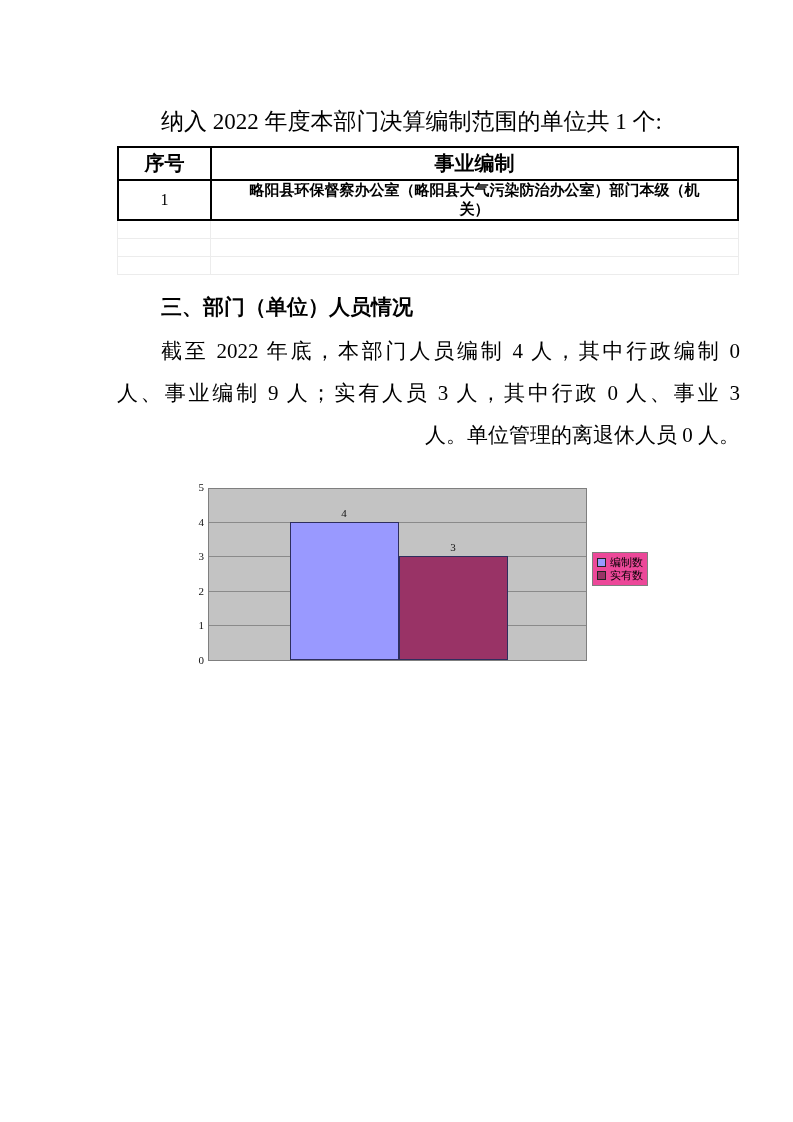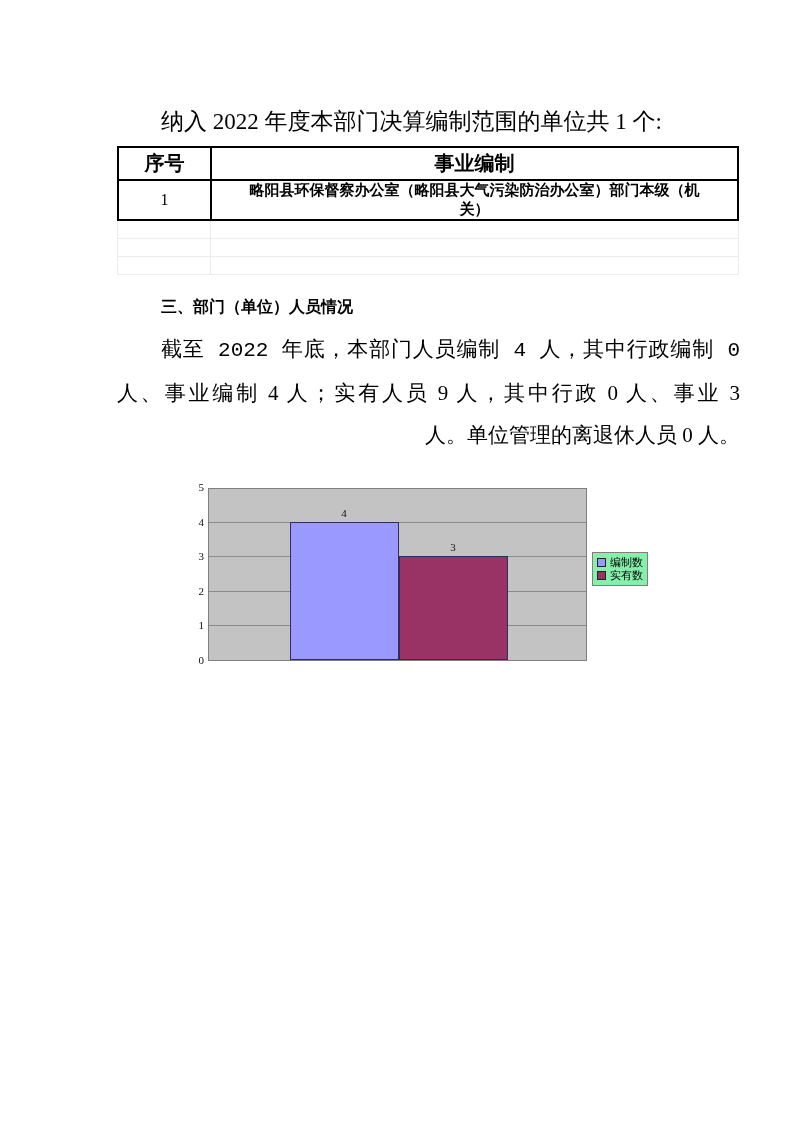--- a/index.html
+++ b/index.html
@@ -35,39 +35,39 @@
     border-left:1px solid #ececec; border-right:1px solid #ececec;
   }
   .erow { display:flex; height:18px; border-bottom:1px solid #ececec; }
   .ecell1 { width:93px; border-right:1px solid #ececec; flex:none; }
   .ecell2 { flex:1; }
 
   
   .heading {
     position:absolute; left:117px; top:292px; width:623px;
     font-family:"Liberation Sans","DejaVu Sans",sans-serif;
-    font-weight:bold; font-size:16px; line-height:30px; text-indent:44px;
+    font-weight:bold; font-size:21px; line-height:30px; text-indent:44px;
   }
 
   
   .para { position:absolute; left:117px; top:330px; width:623px; font-size:21px; }
   .pline { line-height:42px; height:42px; white-space:nowrap; overflow:visible;text-align:right; }
   .pline.just { white-space:normal; text-align:justify; text-align-last:justify; }
-  .pline.indent { text-indent:44px;font-family:Liberation Mono, monospace; }
+  .pline.indent { text-indent:44px; }
 
   
   .chart { position:absolute; left:180px; top:480px; width:500px; height:200px;
            font-size:11px; font-family:"Liberation Serif","DejaVu Serif",serif; }
   .plot  { position:absolute; left:28px; top:8px; width:379px; height:173px;
            background:#c3c3c3; border:1px solid #7f7f7f; }
   .gridline { position:absolute; left:0; width:100%; height:1px; background:#8a8a8a; }
   .bar   { position:absolute; bottom:0; border:1px solid #2e2e5e; }
   .vlabel{ position:absolute; text-align:center; color:#111; }
   .ylabel{ position:absolute; left:0; width:24px; text-align:right; color:#111; line-height:13px; }
-  .legend{ position:absolute; left:412px; top:72px; background:#86efac;
+  .legend{ position:absolute; left:412px; top:72px; background:#ec4899;
            border:1px solid #7f7f7f; padding:3px 4px 3px 4px; }
   .lrow  { display:flex; align-items:center; line-height:13px; height:13px; }
   .lswatch { width:9px; height:9px; border:1px solid #222; margin-right:4px; flex:none; }
 </style>
 </head>
 <body>
 
 <div class="page">
 
   <p class="intro">纳入 2022 年度本部门决算编制范围的单位共 1 个:</p>
@@ -95,21 +95,21 @@
       <div class="erow">
         <div class="ecell1"></div>
         <div class="ecell2"></div>
       </div>
     </div>
 
   <h3 class="heading">三、部门（单位）人员情况</h3>
 
   <div class="para">
     <div class="pline just indent">截至 2022 年底，本部门人员编制 4 人，其中行政编制 0</div>
-    <div class="pline just">人、事业编制 4 人；实有人员 9 人，其中行政 0 人、事业 3</div>
+    <div class="pline just">人、事业编制 9 人；实有人员 3 人，其中行政 0 人、事业 3</div>
     <div class="pline">人。单位管理的离退休人员 0 人。</div>
   </div>
 
   <div class="chart">
     <div class="plot">
         <div class="gridline" style="bottom: 34.2px;"></div>
         <div class="gridline" style="bottom: 68.4px;"></div>
         <div class="gridline" style="bottom: 102.6px;"></div>
         <div class="gridline" style="bottom: 136.8px;"></div>
         <div class="bar" style="left: 80.5px; width: 109px; height: 138.4px; background: rgb(153, 153, 255);"></div>

